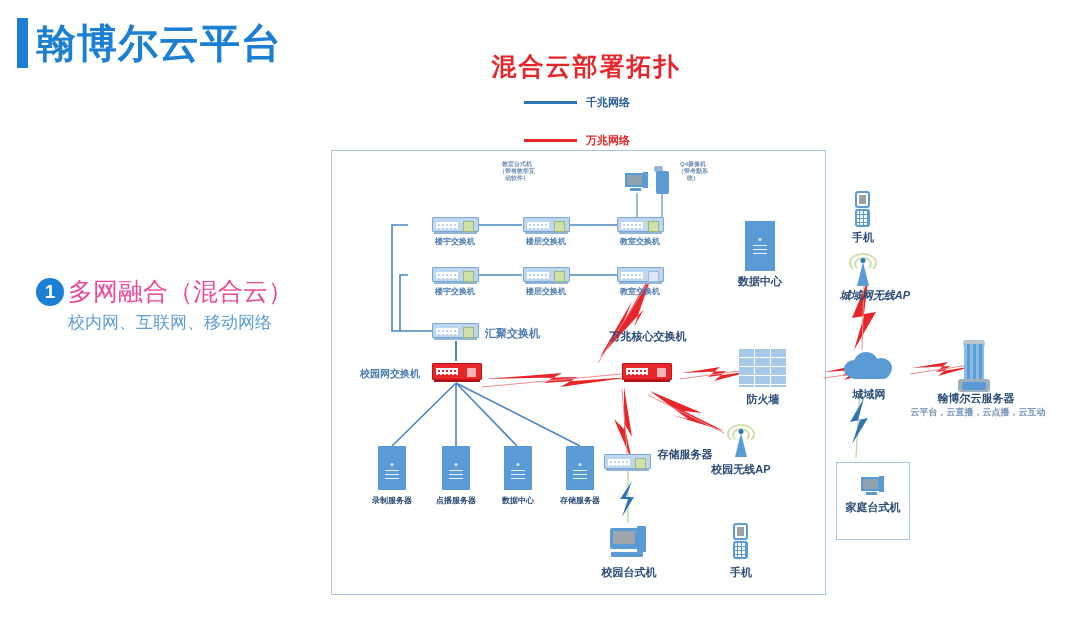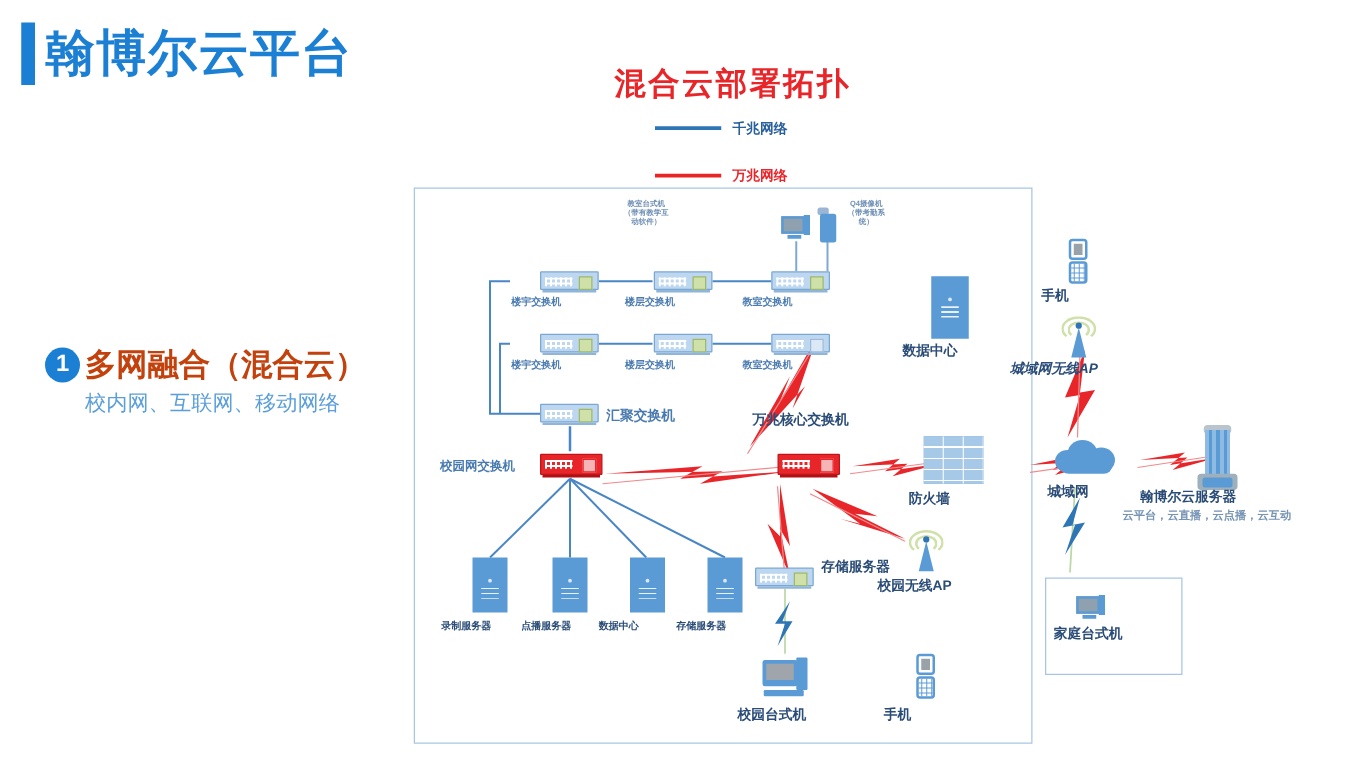--- a/index.html
+++ b/index.html
@@ -8,37 +8,37 @@
     background:#ffffff;
     font-family:"Liberation Sans","DejaVu Sans",sans-serif;
   }
   
   #page-title-bar{position:absolute;left:17px;top:18px;width:11px;height:50px;background:#1b7fd4;}
   #page-title{position:absolute;left:36px;top:17px;font-size:40px;font-weight:bold;color:#1b7fd4;letter-spacing:1px;line-height:52px;white-space:nowrap;}
   
   #feature{position:absolute;left:36px;top:275px;width:290px;}
   #feature-row{display:flex;align-items:center;gap:4px;}
   #feature-num{width:28px;height:28px;border-radius:50%;background:#1b7fd4;color:#fff;font-size:19px;font-weight:bold;display:flex;align-items:center;justify-content:center;flex:0 0 auto;}
-  #feature-title{font-size:25px;font-weight:bold;color:#c2410c;white-space:nowrap;letter-spacing:0px;}
+  #feature-title{font-size:25px;font-weight:normal;color:#ec4899;white-space:nowrap;letter-spacing:0px;}
   #feature-sub{margin-top:3px;margin-left:32px;font-size:17px;color:#5c9fd8;white-space:nowrap;}
   
   #diagram-title{position:absolute;left:0;top:50px;width:1080px;text-align:center;font-size:25px;font-weight:bold;color:#e8262a;letter-spacing:2px;}
   #diagram-title span{position:relative;left:46px;}
   .legend{position:absolute;display:flex;align-items:center;gap:9px;font-size:11px;font-weight:bold;}
   #legend-giga{left:524px;top:95px;color:#2a6099;}
   #legend-tenGiga{left:524px;top:133px;color:#e8262a;}
   .legend-line{display:block;width:53px;height:3px;}
   #legend-giga .legend-line{background:#2e75b6;}
   #legend-tenGiga .legend-line{background:#e8262a;}
 
   #canvas{position:absolute;left:331px;top:150px;width:493px;height:443px;border:1px solid #a8c6e2;background:#fff;}
   #svg-layer{position:absolute;left:0;top:0;width:493px;height:443px;}
 
   .node{position:absolute;}
-  .lbl{position:absolute;color:#2a4c77;font-weight:bold;line-height:1.15;white-space:nowrap;}
+  .lbl{position:absolute;text-align:center;color:#2a4c77;font-weight:bold;line-height:1.15;white-space:nowrap;}
   .lbl.small{font-size:8px;}
   .lbl.tiny{font-size:6px;white-space:normal;font-weight:bold;color:#6f8fb5;}
   .lbl.blue{color:#4a7bb0;}
   
   .switch{width:47px;height:15px;background:#bcd7ef;border:1px solid #7ba7d2;border-radius:1px;position:relative;box-sizing:border-box;}
   .switch:after{content:"";position:absolute;left:1px;right:1px;bottom:-3px;height:2px;background:#8fb5db;}
   .switch .ports{position:absolute;left:3px;top:4px;width:22px;height:7px;
      background:
        repeating-linear-gradient(to right,#fff 0 2px,transparent 2px 4px),
        repeating-linear-gradient(to bottom,#fff 0 2px,transparent 2px 4px);
@@ -99,21 +99,21 @@
   .cloud{position:relative;width:58px;height:30px;}
   .cloud i{position:absolute;background:#5b9bd5;border-radius:50%;display:block;}
   
   .cloudsrv{position:relative;width:32px;height:54px;}
   .cloudsrv .body{position:absolute;left:6px;top:4px;width:20px;height:38px;background:#5b9bd5;
     background-image:repeating-linear-gradient(to right,#8dbbe4 0 3px,#5b9bd5 3px 6px);}
   .cloudsrv .cap{position:absolute;left:5px;top:0px;width:22px;height:7px;background:#b9c4cc;border-radius:3px;}
   .cloudsrv .base{position:absolute;left:0px;top:39px;width:32px;height:13px;background:#9fb0bd;border-radius:3px;}
   .cloudsrv .base i{position:absolute;left:4px;top:3px;width:24px;height:8px;background:#5b9bd5;border-radius:2px;display:block;}
   
-  #home-box{position:absolute;left:503px;top:313px;width:74px;height:74px;border:1px solid #a8c6e2;background:#fff;padding-left:36px;}
+  #home-box{position:absolute;left:503px;top:313px;width:74px;height:74px;border:1px solid #a8c6e2;background:#fff;}
 </style>
 </head>
 <body>
 
 <div id="page-title-bar"></div>
 <div id="page-title">翰博尔云平台</div>
 
 <div id="feature">
   <div id="feature-row">
     <div id="feature-num">1</div>

